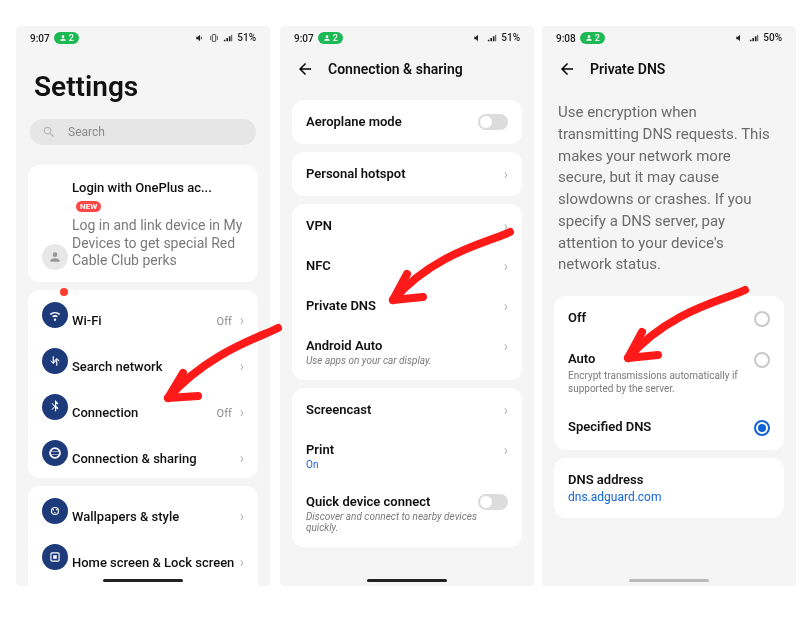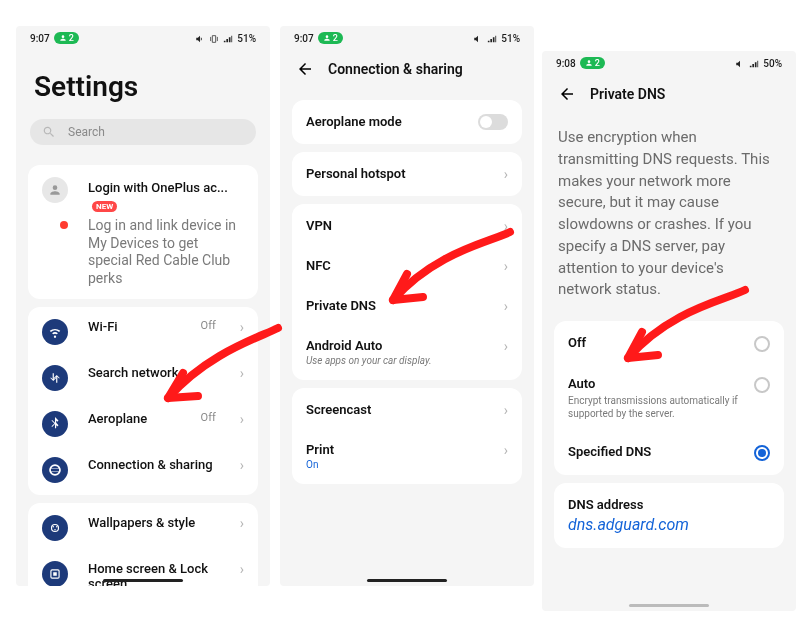--- a/index.html
+++ b/index.html
@@ -1,34 +1,34 @@
 <!DOCTYPE html>
 <html><head>
 <meta charset="utf-8">
 <style>
   * { box-sizing: border-box; margin: 0; padding: 0; }
   html, body { width: 800px; height: 625px; background: #fff; font-family: -apple-system, "Segoe UI", Roboto, Arial, sans-serif; }
   .canvas { position: relative; width: 800px; height: 625px; overflow: hidden; }
   .phone { position: absolute; width: 254px; background: #f5f5f5; border-radius: 4px; overflow: hidden; }
   .p1 { left: 16px;  top: 26px; height: 560px; }
   .p2 { left: 280px; top: 26px; height: 560px; }
-  .p3 { left: 542px; top: 26px; height: 560px; margin-top: 25px; }
-
-  .statusbar { display: flex; justify-content: space-between; align-items: flex-end; padding: 6px 14px 2px 14px; font-size: 10px; color: #1c1c1c; font-weight: 500; }
+  .p3 { left: 542px; top: 26px; height: 560px; }
+
+  .statusbar { display: flex; justify-content: space-between; align-items: flex-start; padding: 6px 14px 2px 14px; font-size: 10px; color: #1c1c1c; font-weight: 500; }
   .sb-left, .sb-right { display: flex; align-items: center; gap: 4px; }
   .pill { background: #1db954; color: #fff; border-radius: 9px; padding: 1px 5px; font-size: 9px; display: inline-flex; align-items: center; gap: 2px; }
   .pill svg { width: 8px; height: 8px; }
   .sb-right .icn { width: 10px; height: 10px; opacity: .85; }
 
   .title { font-size: 28px; font-weight: 600; padding: 24px 18px 12px 18px; color: #111; }
   .searchbox { margin: 4px 14px 20px 14px; background: #e6e6e6; border-radius: 20px; display: flex; align-items: center; padding: 6px 12px; gap: 12px; color: #8a8a8a; font-size: 12px; }
   .searchbox svg { width: 14px; height: 14px; opacity: .5; }
 
   .card { background: #fff; margin: 8px 12px; border-radius: 12px; padding: 2px 0; }
-  .row { display: flex; align-items: flex-start; padding: 10px 14px; gap: 20px; position: relative; }
+  .row { display: flex; align-items: flex-end; padding: 10px 14px; gap: 4px; position: relative; }
   .row + .row { border-top: 0; }
   .lefticon { width: 26px; height: 26px; border-radius: 50%; background: #1d3a7a; display: flex; align-items: center; justify-content: center; flex: 0 0 26px; }
   .lefticon svg { width: 14px; height: 14px; fill: #fff; }
   .rowbody { flex: 1 1 auto; display: flex; flex-direction: column; }
   .rowlabel { font-size: 13px; color: #111; font-weight: 500; }
   .rowsub  { font-size: 14px; color: #7a7a7a; margin-top: 2px; line-height: 1.25; }
   .statetxt { font-size: 11px; color: #8a8a8a; margin-right: 4px; }
   .chev { font-size: 14px; color: #b5b5b5; }
   .toggle { width: 30px; height: 16px; border-radius: 8px; background: #dcdcdc; position: relative; flex: 0 0 30px; }
   .toggle::after { content: ""; position: absolute; left: 2px; top: 2px; width: 12px; height: 12px; border-radius: 50%; background: #fff; }
@@ -47,21 +47,21 @@
   .onlabel { font-size: 10px; color: #1363d8; margin-top: 2px; }
 
   .helptext { font-size: 15px; color: #6b6b6b; padding: 10px 16px 12px 16px; line-height: 1.45; }
   .radio-row { display: flex; align-items: flex-start; justify-content: space-between; padding: 12px 14px; gap: 10px; }
   .radio-row .txt { display: flex; flex-direction: column; }
   .radio-row .nm { font-size: 13px; font-weight: 600; color: #111; }
   .radio-row .sb { font-size: 10px; color: #7a7a7a; margin-top: 3px; max-width: 170px; line-height: 1.3; }
   .radio { width: 16px; height: 16px; border-radius: 50%; border: 2px solid #c8c8c8; flex: 0 0 16px; margin-top: 1px; }
   .radio.sel { border-color: #1363d8; position: relative; }
   .radio.sel::after { content: ""; position: absolute; inset: 2px; border-radius: 50%; background: #1363d8; }
-  .dnsval { font-size: 16px; color: #1363d8; margin-top: 3px; font-style: italic; }
+  .dnsval { font-size: 12px; color: #1363d8; margin-top: 3px; }
 
   .navbar { position: absolute; bottom: 4px; left: 50%; transform: translateX(-50%); width: 80px; height: 3px; background: #222; border-radius: 2px; }
   .navbar.grey { background: #bbb; }
 
   .arrow { position: absolute; pointer-events: none; }
 </style>
 </head>
 <body>
 
 <div class="canvas">
@@ -150,21 +150,21 @@
           </div>
         <span class="chev">›</span>
       </div>
       <div class="row">
         <div class="lefticon">
             <svg viewBox="0 0 24 24">
               <path d="M12 2v8L7 5 6 6l5 5-5 5 1 1 5-5v8l6-6-4-4 4-4-6-6zm2 4 2 2-2 2zm0 8 2 2-2 2z"></path>
             </svg>
           </div>
         <div class="rowbody">
-            <span class="rowlabel">Aeroplane</span>
+            <span class="rowlabel">Connection</span>
           </div>
         <span class="statetxt">Off</span>
         <span class="chev">›</span>
       </div>
       <div class="row">
         <div class="lefticon">
             <svg viewBox="0 0 24 24">
               <path d="M12 2a10 10 0 1 0 0 20 10 10 0 0 0 0-20zm0 3a7 7 0 0 1 6.3 4H5.7A7 7 0 0 1 12 5zm-7 7c0-.7.1-1.3.3-2h13.4c.2.7.3 1.3.3 2s-.1 1.3-.3 2H5.3c-.2-.7-.3-1.3-.3-2zm7 7a7 7 0 0 1-6.3-4h12.6A7 7 0 0 1 12 19z"></path>
             </svg>
           </div>
@@ -301,20 +301,27 @@
         <span class="nm">Screencast</span>
         <span class="chev">›</span>
       </div>
       <div class="row2">
         <div class="l">
           <span class="nm">Print</span>
           <span class="onlabel">On</span>
         </div>
         <span class="chev">›</span>
       </div>
+      <div class="row2">
+        <div class="l">
+          <span class="nm">Quick device connect</span>
+          <span class="sb">Discover and connect to nearby devices quickly.</span>
+        </div>
+        <div class="toggle"></div>
+      </div>
     </div>
 
     <div class="navbar"></div>
   </div>
 
   <div class="phone p3">
     <div class="statusbar">
       <div class="sb-left">
         <span>9:08</span>
         <span class="pill">

